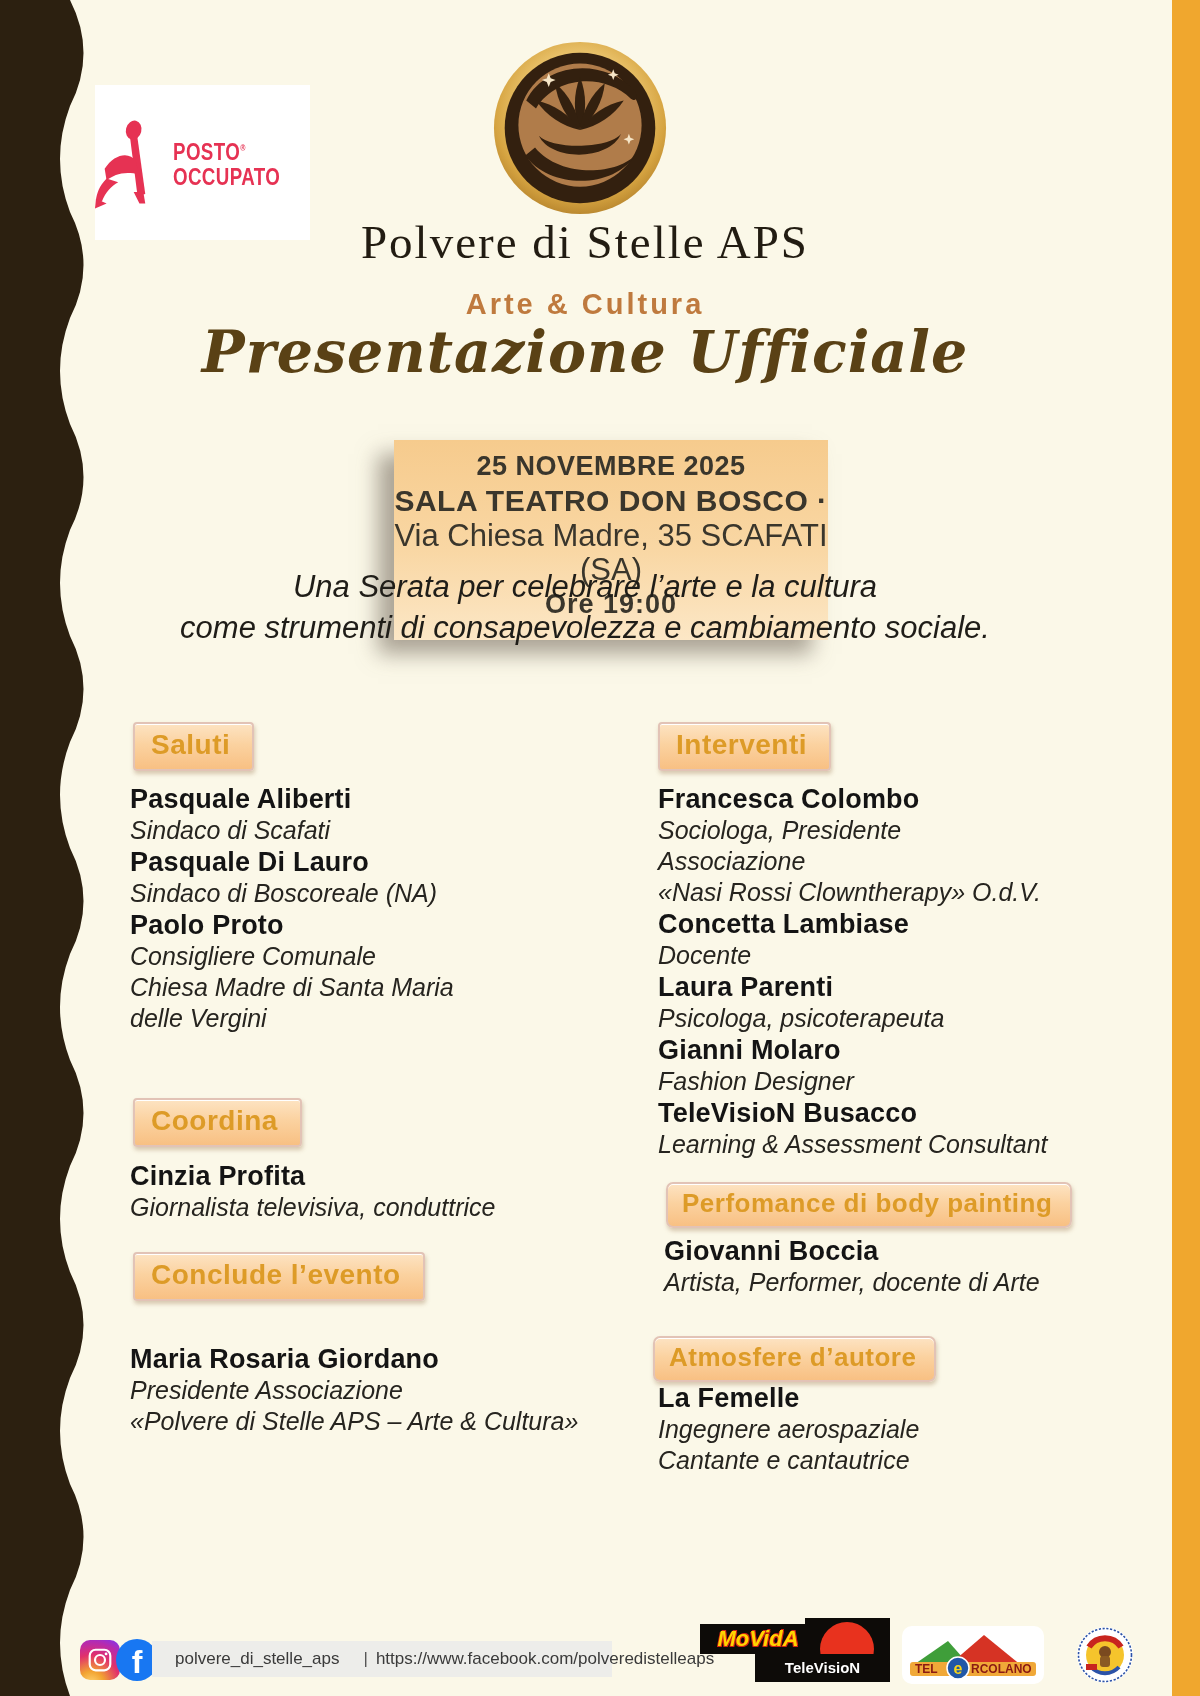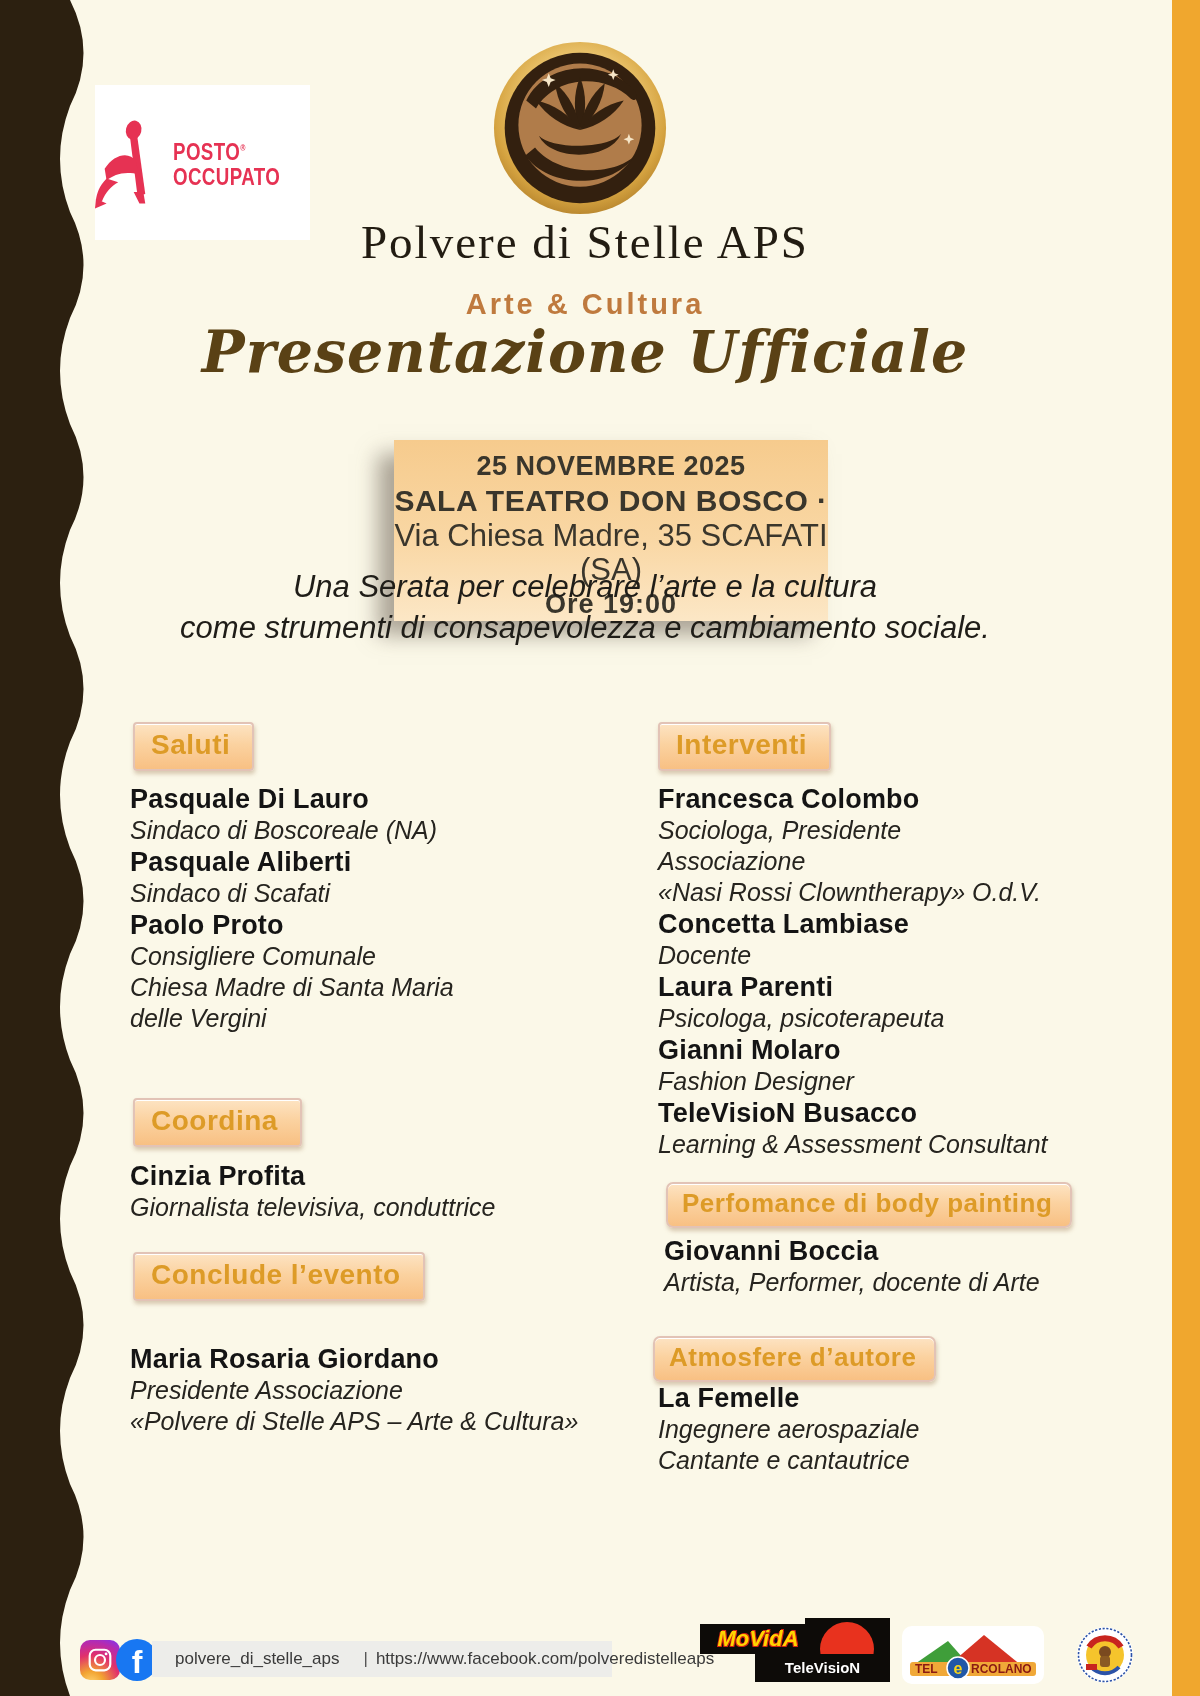--- a/index.html
+++ b/index.html
@@ -23,21 +23,21 @@
   #org-title{position:absolute;left:60px;top:215px;width:1050px;text-align:center;
     font-family:cursive;font-size:47px;color:#221c12;letter-spacing:2px;}
   #subtitle{position:absolute;left:60px;top:288px;width:1050px;text-align:center;
     font-weight:bold;font-size:29px;color:#bf7a3e;letter-spacing:3px;}
   #script-title{position:absolute;left:60px;top:318px;width:1050px;text-align:center;
     font-family:"DejaVu Serif", serif;font-style:italic;font-weight:bold;
     font-size:57px;color:#5a4115;letter-spacing:1px;}
   
   #event-box{position:absolute;left:394px;top:440px;width:434px;text-align:center;
     background:linear-gradient(180deg,#f6cb8d 0%,#f9d7a4 55%,#fce7c6 100%);
-    padding:9px 0 0 0;
+    padding:9px 0 19px 0;
     box-shadow:-16px 14px 20px rgba(105,95,82,0.55);}
   .ev-date{font-size:27px;font-weight:bold;color:#3a362c;line-height:34px;letter-spacing:0.5px;}
   .ev-venue{font-size:30px;font-weight:bold;color:#3a362c;line-height:36px;letter-spacing:0.5px;}
   .ev-addr{font-size:31px;color:#3a362c;line-height:34px;}
   .ev-time{font-size:27px;font-weight:bold;color:#3a362c;line-height:34px;letter-spacing:1px;}
   
   #description{position:absolute;left:60px;top:566px;width:1050px;text-align:center;
     font-style:italic;font-size:31px;color:#1f1d18;line-height:41px;}
   
   .sec-box{position:absolute;display:inline-block;
@@ -155,26 +155,26 @@
 
 <div class="sec-box" style="left:133px;top:722px;">Saluti</div>
 <div class="sec-box" style="left:658px;top:722px;">Interventi</div>
 <div class="sec-box" style="left:133px;top:1098px;">Coordina</div>
 <div class="sec-box sm" style="left:666px;top:1182px;">Perfomance di body painting</div>
 <div class="sec-box" style="left:133px;top:1252px;">Conclude l’evento</div>
 <div class="sec-box sm" style="left:653px;top:1336px;">Atmosfere d’autore</div>
 
 <div class="plist" style="left:130px;top:783px;width:350px;">
   <div>
+      <div class="person-name">Pasquale Aliberti</div>
+    <div class="person-role">Sindaco di Scafati</div>
+    </div>
+  <div>
       <div class="person-name">Pasquale Di Lauro</div>
     <div class="person-role">Sindaco di Boscoreale (NA)</div>
-    </div>
-  <div>
-      <div class="person-name">Pasquale Aliberti</div>
-    <div class="person-role">Sindaco di Scafati</div>
     </div>
   <div>
       <div class="person-name">Paolo Proto</div>
     <div class="person-role">Consigliere Comunale</div>
     </div>
   <div>
     <div class="person-role">Chiesa Madre di Santa Maria</div>
     <div class="person-role">delle Vergini</div>
     </div>
 </div>

